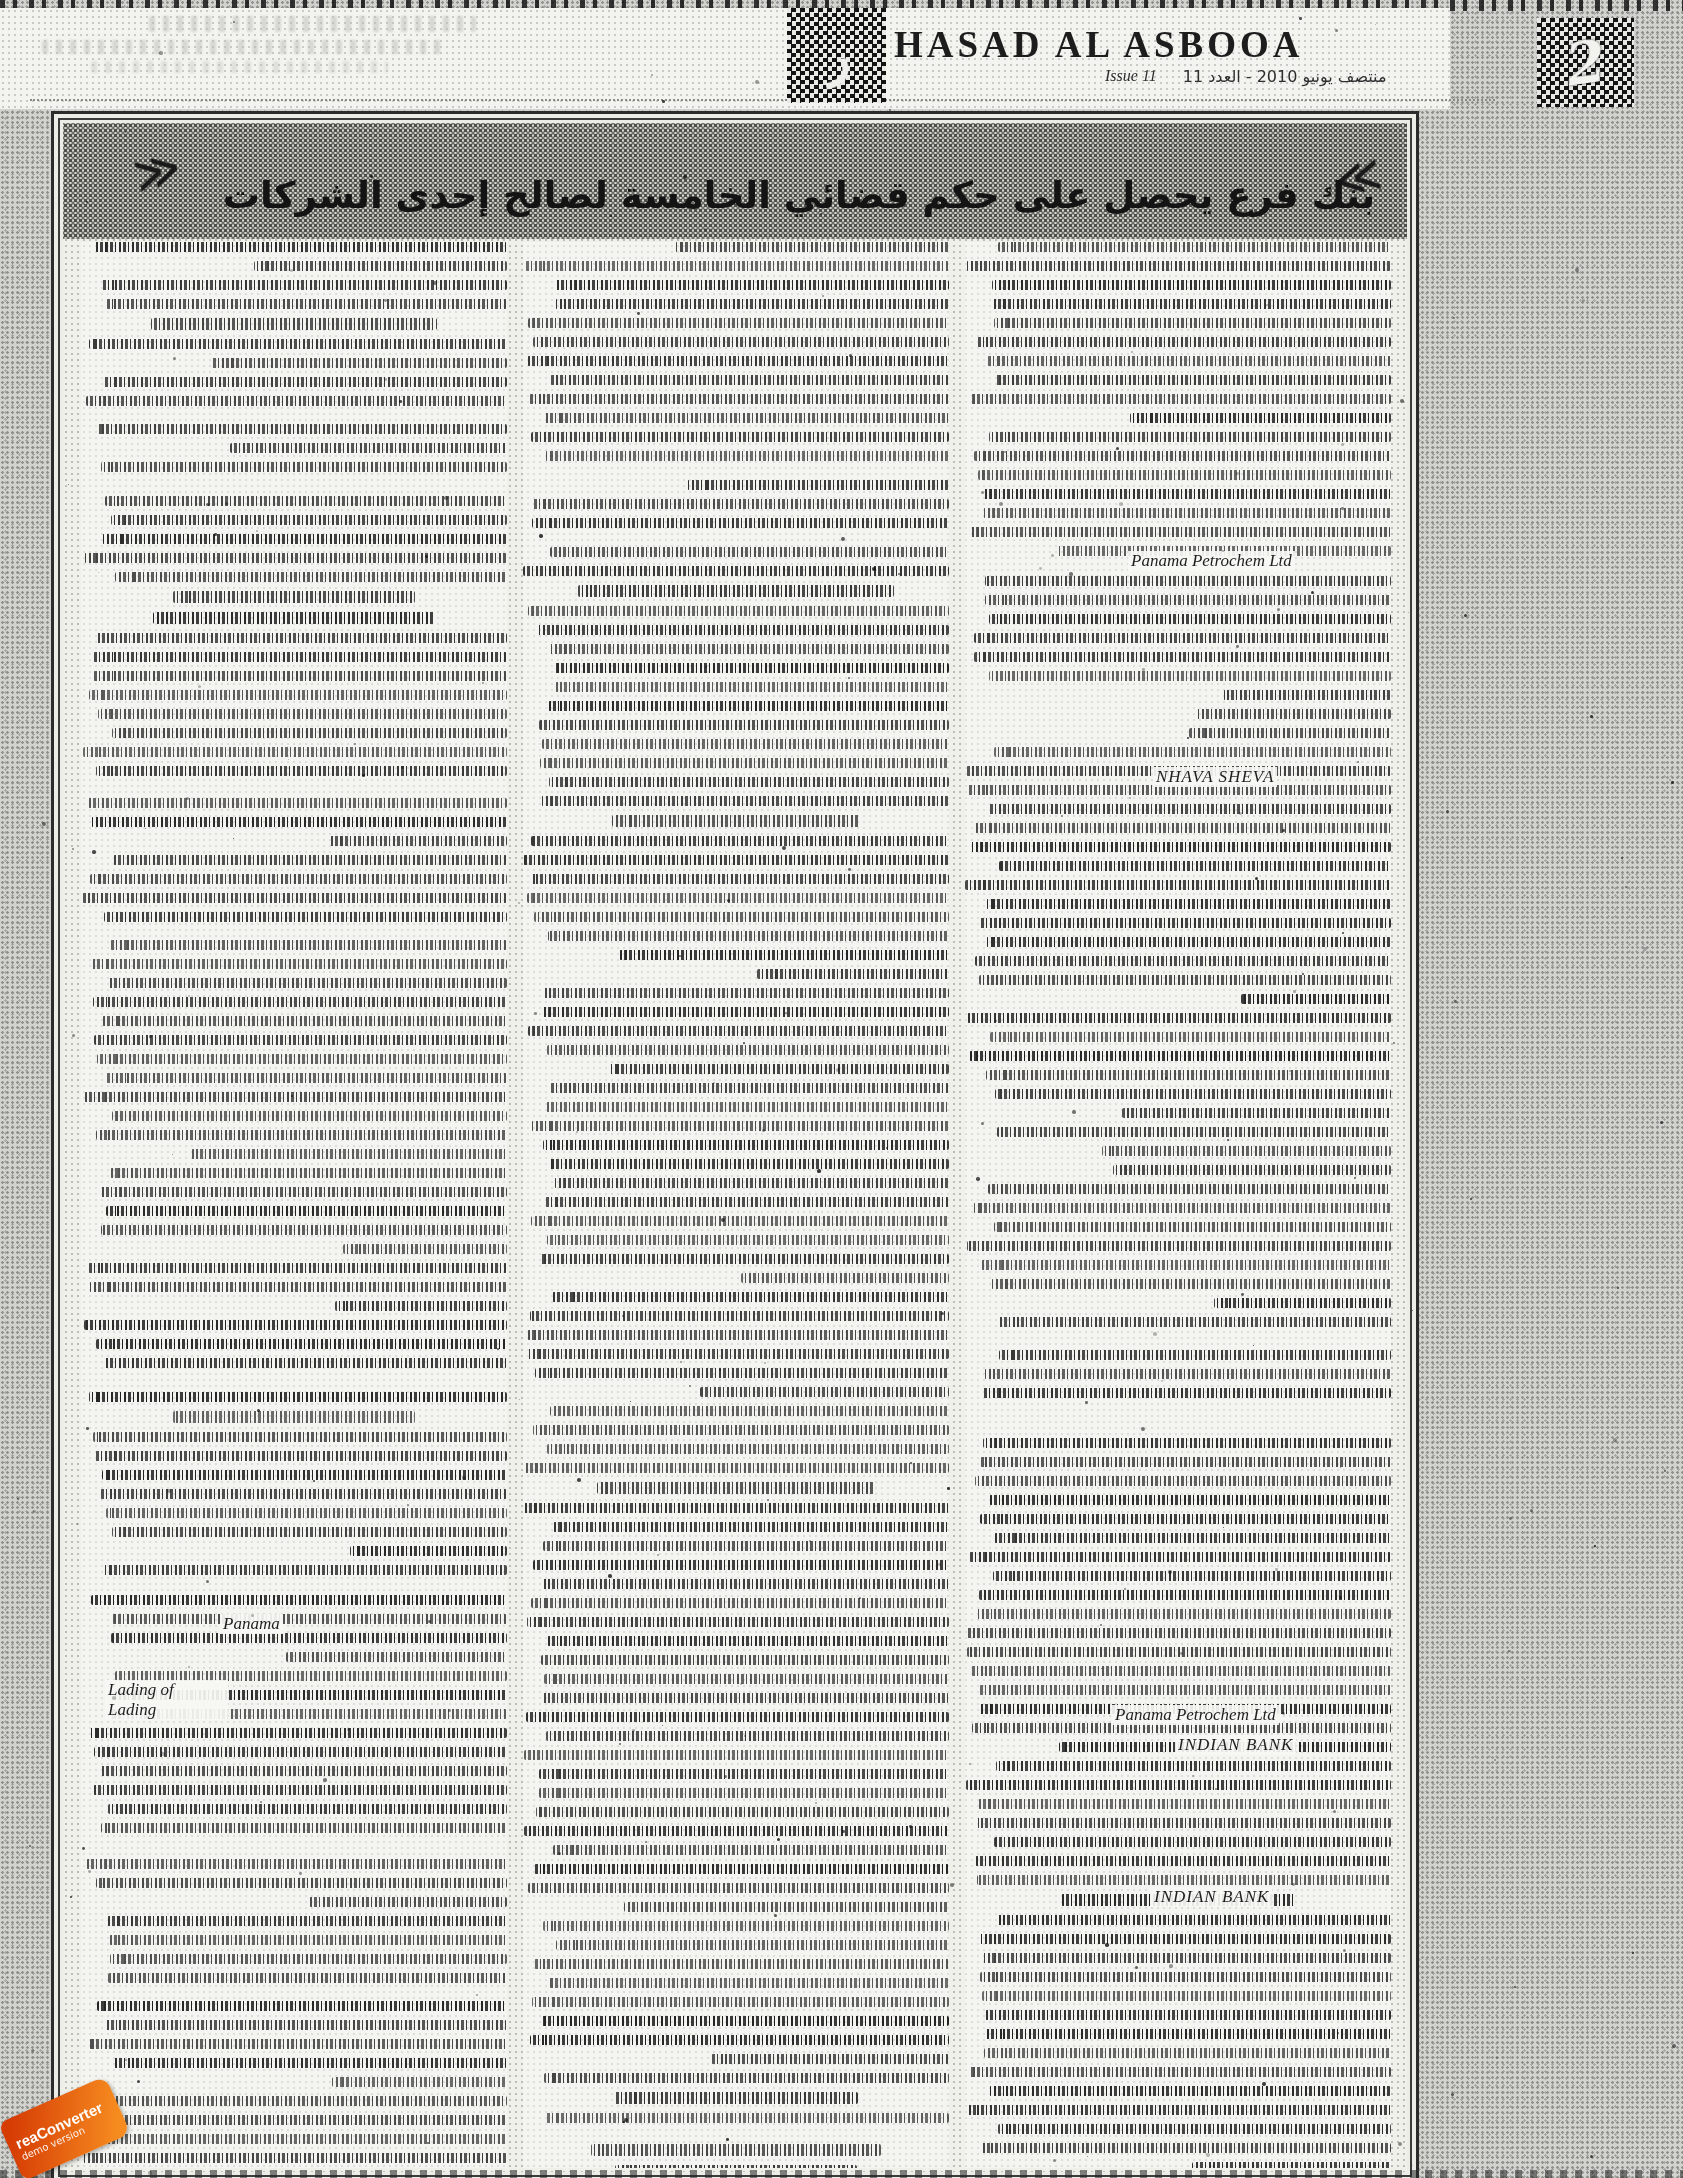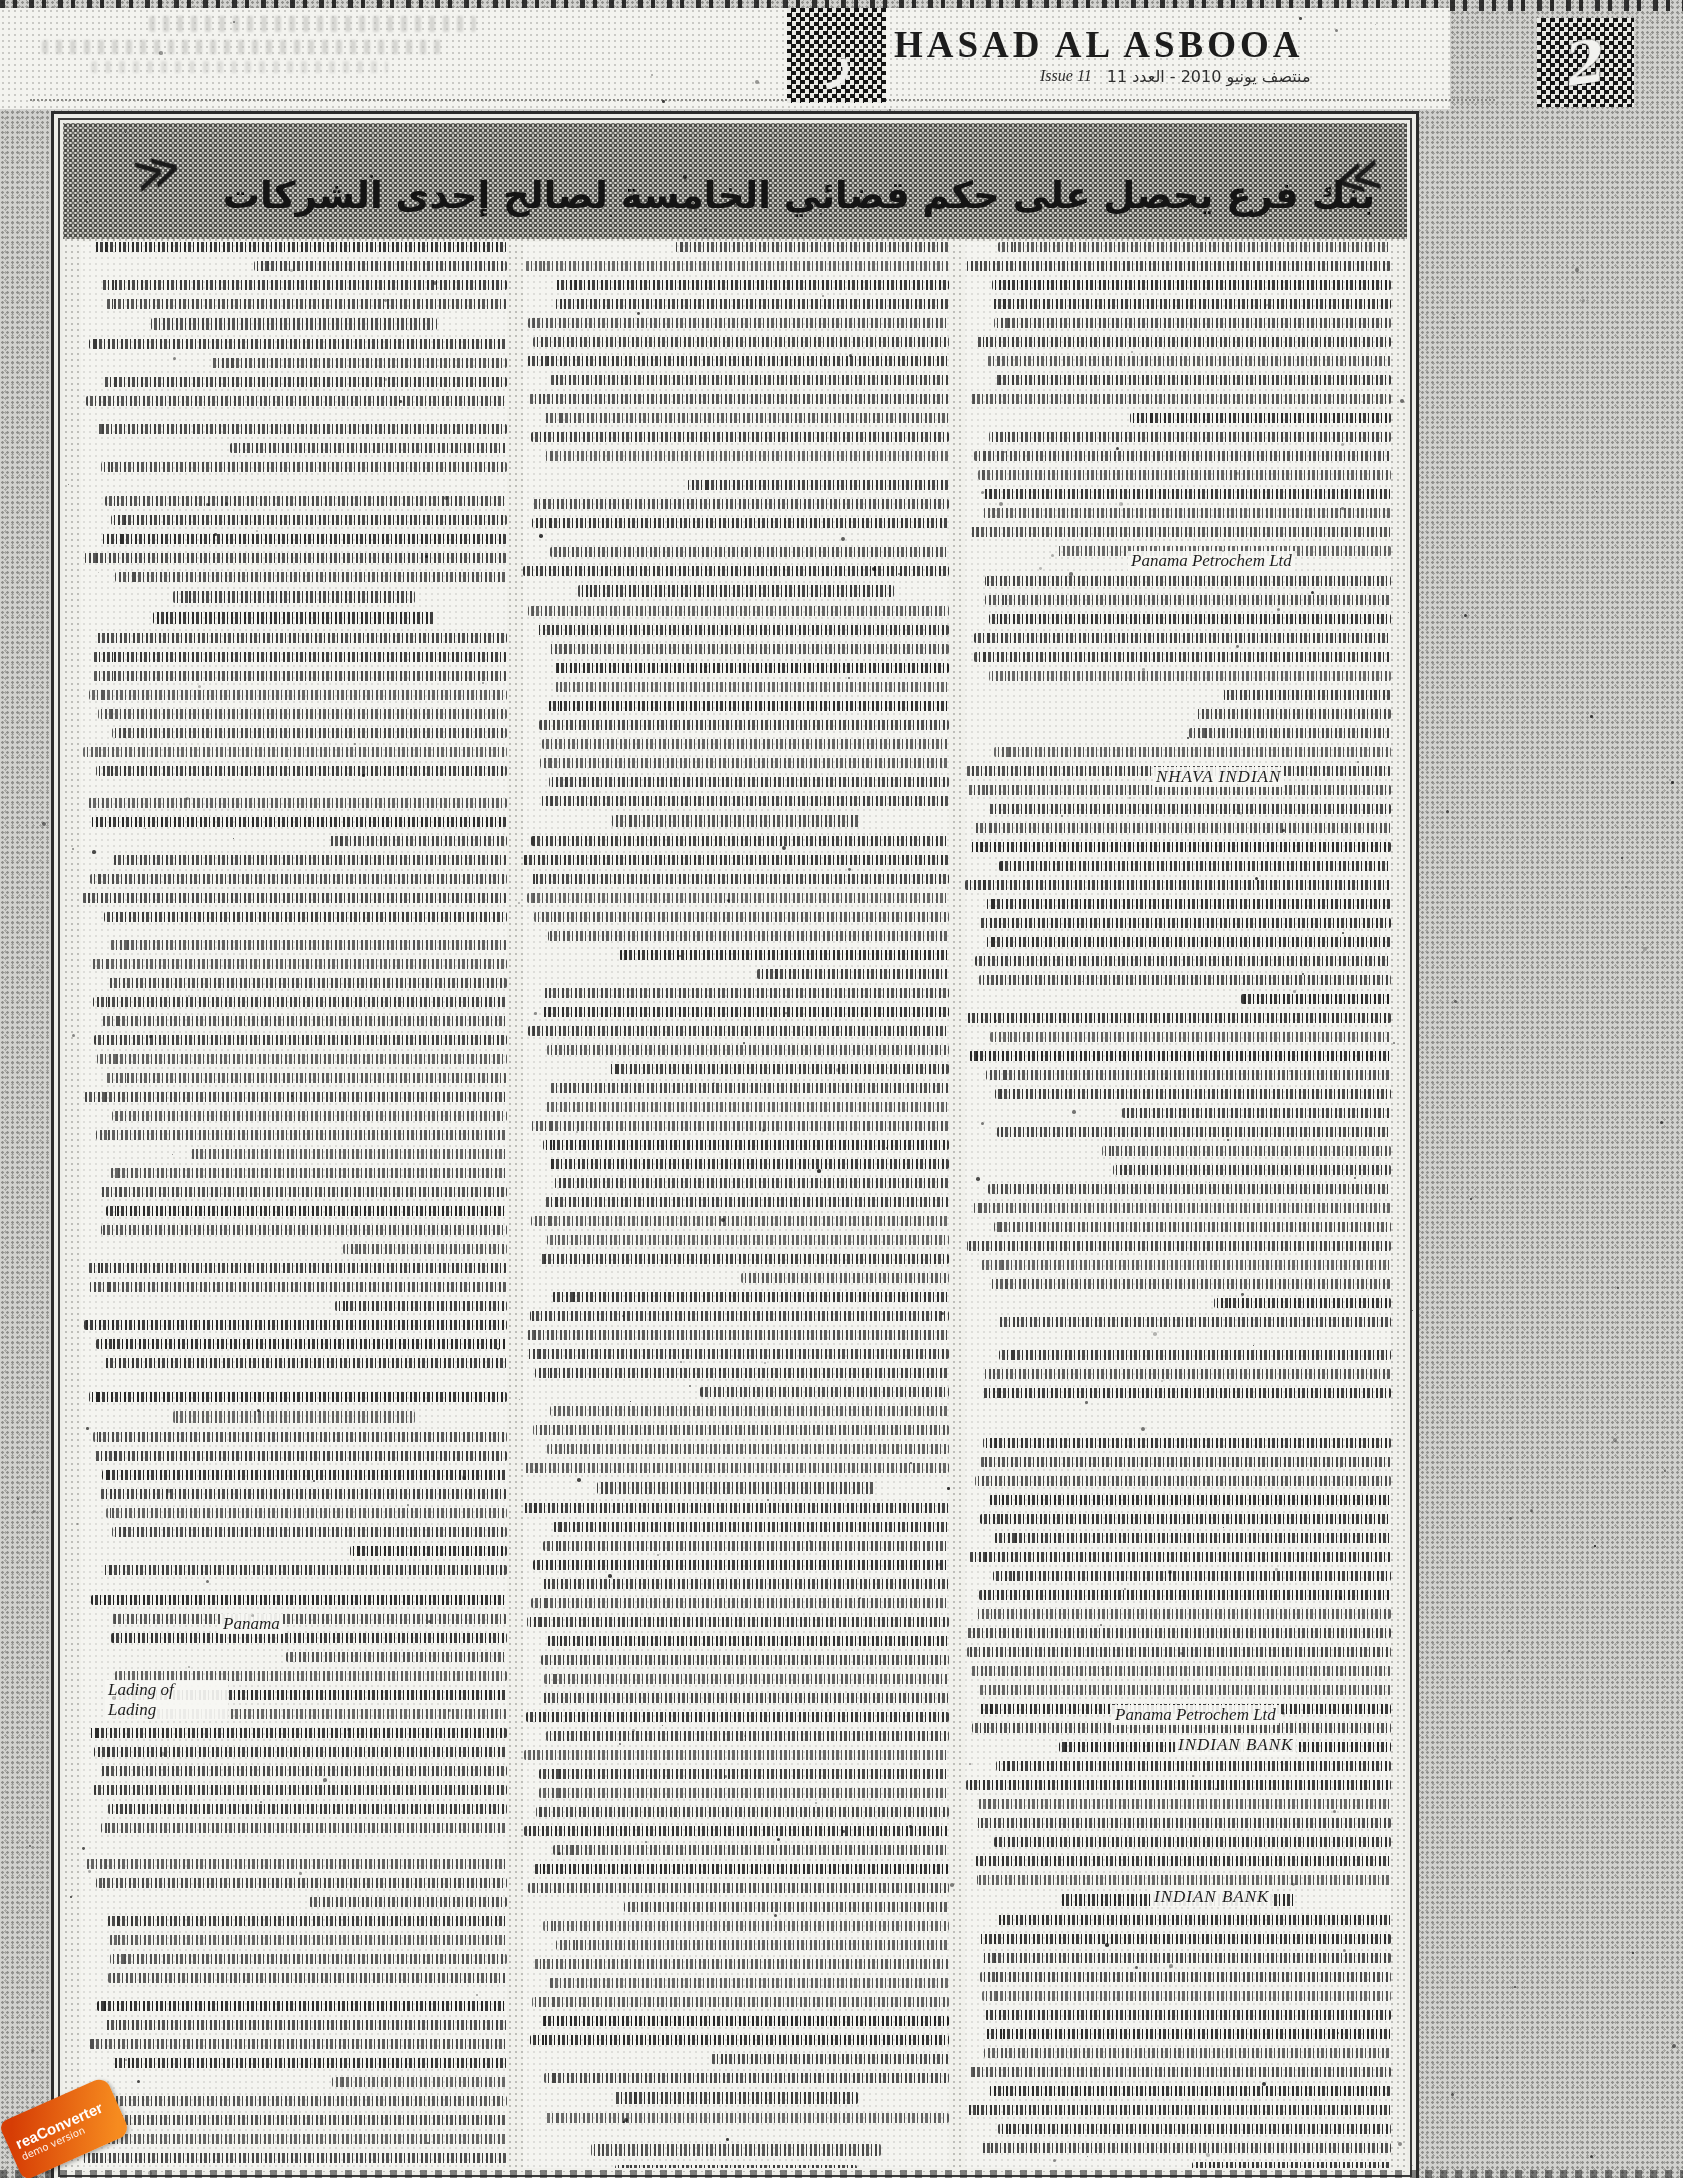--- a/index.html
+++ b/index.html
@@ -29,21 +29,21 @@
 
   .logo-box{position:absolute;left:787px;top:8px;width:99px;height:95px;
         background:repeating-conic-gradient(#141414 0% 25%, #e9e9e5 0% 50%);background-size:9px 9px;
         display:flex;align-items:center;justify-content:center;}
   .logo-glyph{font-family:"DejaVu Serif",serif;font-size:51px;font-weight:bold;color:#efefec;
         transform:rotate(-10deg);filter:blur(0.5px);}
 
   .masthead-title{position:absolute;left:894px;top:22px;width:594px;
         font-family:"Liberation Serif","DejaVu Serif",serif;font-weight:bold;font-size:37px;
         letter-spacing:4px;color:#1d1d1d;filter:blur(0.4px);transform:scaleY(1.04);}
-  .date-line{position:absolute;left:1040px;top:67px;width:416px;display:flex;gap:15px;
+  .date-line{position:absolute;left:1105px;top:67px;width:416px;display:flex;gap:26px;
         font-size:16px;color:#2e2e2e;filter:blur(0.4px);}
   .date-line .en{font-family:"Liberation Serif",serif;font-style:italic;}
 
   .pagenum-box{position:absolute;left:1537px;top:18px;width:97px;height:89px;
         background:repeating-conic-gradient(#151515 0% 25%, #e7e7e3 0% 50%);background-size:9px 9px;
         display:flex;align-items:center;justify-content:center;}
   .pagenum{font-family:"DejaVu Serif",serif;font-style:italic;font-weight:bold;font-size:57px;
         color:#f2f2ef;transform:rotate(-8deg);filter:blur(0.4px);text-shadow:0 0 2px #000;}
 
   
@@ -122,21 +122,21 @@
       <div class="headline-zone">
         <span class="chevron chev-l">≫</span>
         <span class="chevron chev-r">≪</span>
         <div class="headline">بنك فرع يحصل على حكم قضائي الخامسة لصالح إحدى الشركات</div>
       </div>
 
       <div class="columns">
 
         <div class="col" id="col-right">
           <span class="latin" style="left:163px;top:309px;">Panama Petrochem Ltd</span>
-          <span class="latin caps" style="left:188px;top:525px;">NHAVA INDIAN</span>
+          <span class="latin caps" style="left:188px;top:525px;">NHAVA SHEVA</span>
           <span class="latin" style="left:147px;top:1463px;">Panama Petrochem Ltd</span>
           <span class="latin caps" style="left:210px;top:1493px;">INDIAN BANK</span>
           <span class="latin caps" style="left:186px;top:1645px;">INDIAN BANK</span>
         <div class="tl" style="width: 92.2105%; background-position: 16px 0px; opacity: 0.78;"></div>
             <div class="tl" style="width: 99.6672%; background-position: 14px 0px; opacity: 0.86;"></div>
             <div class="tl" style="width: 93.7819%; background-position: 16px 0px; opacity: 0.98;"></div>
             <div class="tl" style="width: 93.8171%; background-position: 13px 0px; opacity: 0.93;"></div>
             <div class="tl" style="width: 93.2477%; background-position: 14px 0px; opacity: 0.81;"></div>
             <div class="tl" style="width: 97.3258%; background-position: 10px 0px; opacity: 0.88;"></div>
             <div class="tl" style="width: 94.8792%; background-position: 11px 0px; opacity: 0.76;"></div>

